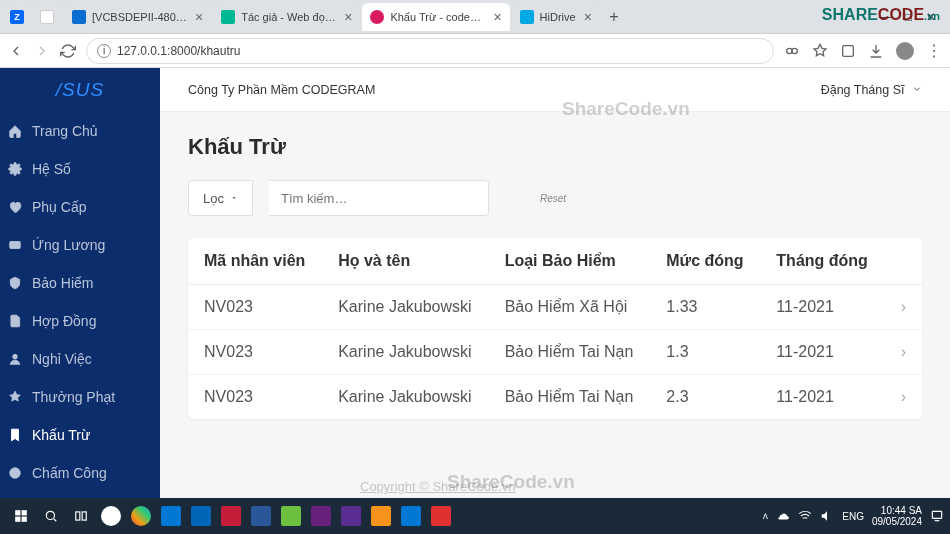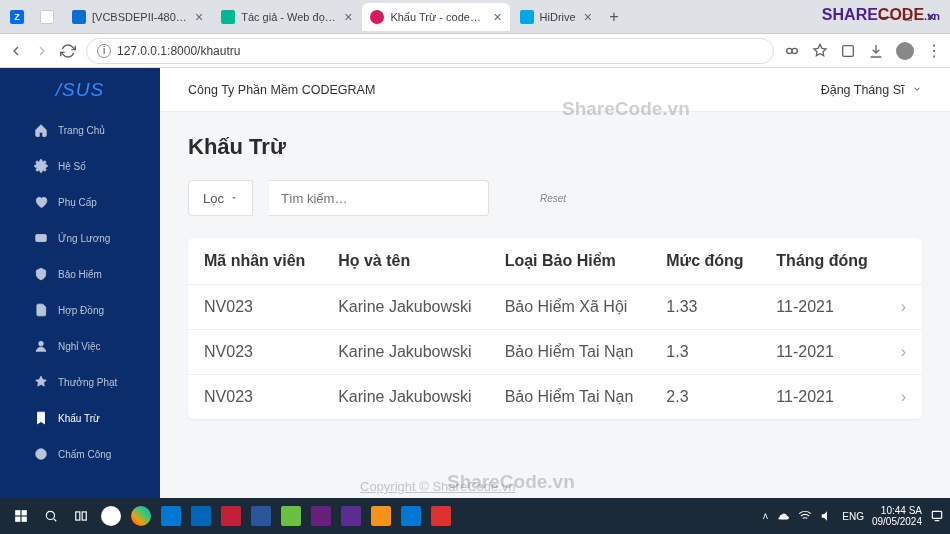--- a/index.html
+++ b/index.html
@@ -15,21 +15,21 @@
     .addr-bar{height:34px;background:#fff;display:flex;align-items:center;padding:0 8px;gap:10px;border-bottom:1px solid #ddd;}
     .nav-icon{width:16px;height:16px;color:#5f6368;cursor:pointer;}
     .url-box{flex:1;display:flex;align-items:center;background:#fff;border:1px solid #ddd;border-radius:15px;height:26px;padding:0 10px;font-size:12px;color:#3c4043;}
     .url-info{width:14px;height:14px;border:1px solid #888;border-radius:50%;display:flex;align-items:center;justify-content:center;font-size:10px;margin-right:6px;}
     .addr-actions{display:flex;gap:12px;align-items:center;}
     .addr-ico{width:16px;height:16px;cursor:pointer;}
     .app{display:flex;height:430px;}
     .sidebar{width:160px;background:#0c2d6b;color:#fff;display:flex;flex-direction:column;}
     .brand{height:44px;display:flex;align-items:center;justify-content:center;font-size:19px;font-weight:normal;color:#2e8cff;letter-spacing:1px;}
     .menu{flex:1;overflow:auto;}
-    .menu-item{display:flex;align-items:center;gap:10px;padding:11px 34px;font-size:10px;color:#b8c4d9;cursor:pointer;}
+    .menu-item{display:flex;align-items:center;gap:10px;padding:11px 8px;font-size:14px;color:#b8c4d9;cursor:pointer;}
     .menu-item.active{color:#fff;}
     .menu-icon{width:14px;height:14px;display:flex;align-items:center;justify-content:center;flex-shrink:0;}
     .main{flex:1;background:#f5f6f8;display:flex;flex-direction:column;}
     .topbar{height:44px;background:#fff;display:flex;align-items:center;padding:0 28px;border-bottom:1px solid #eee;font-size:12.5px;}
     .company{color:#333;}
     .user{margin-left:auto;color:#333;cursor:pointer;}
     .content{padding:22px 28px;flex:1;overflow:auto;}
     .page-title{font-size:22px;font-weight:700;color:#2b2b2b;margin-bottom:20px;}
     .filters{display:flex;align-items:center;gap:16px;margin-bottom:22px;}
     .filter-btn{background:#fff;border:1px solid #e0e0e0;border-radius:4px 0 0 4px;height:36px;padding:0 14px;font-size:13px;color:#555;display:flex;align-items:center;gap:6px;cursor:pointer;}
@@ -39,21 +39,21 @@
     table{width:100%;border-collapse:collapse;font-size:16px;}
     th{text-align:left;padding:14px 16px;font-weight:600;color:#333;border-bottom:1px solid #eee;}
     td{padding:13px 16px;border-bottom:1px solid #f0f0f0;color:#555;}
     tr:last-child td{border-bottom:none;}
     .row-chev{width:36px;text-align:center;color:#aaa;}
     .watermark{position:absolute;font-size:19px;color:rgba(120,120,120,0.35);font-weight:bold;pointer-events:none;}
     .wm1{top:98px;left:562px;}
     .wm2{bottom:41px;left:447px;}
     .wm-copy{position:absolute;bottom:40px;left:360px;font-size:13px;color:rgba(120,120,120,0.4);pointer-events:none;text-decoration:underline;}
     .sc-logo{position:absolute;top:6px;right:10px;font-size:16px;font-weight:bold;pointer-events:none;}
-    .sc-green{color:#4c1d95;text-align:right;}
+    .sc-green{color:#0f766e;text-align:right;}
     .sc-gray{color:#7f1d1d;}
     .taskbar{height:36px;background:#1b2a38;display:flex;align-items:center;padding:0 6px;color:#fff;position:relative;}
     .tb-item{width:30px;height:30px;display:flex;align-items:center;justify-content:center;font-size:13px;cursor:pointer;}
     .tb-app-icon{width:20px;height:20px;border-radius:2px;}
     .tray{margin-left:auto;display:flex;align-items:center;gap:8px;font-size:10px;}
     .tray-ico{width:14px;height:14px;}
     .clock{text-align:right;line-height:1.1;}
     svg{display:block;}
     .avatar{width:18px;height:18px;border-radius:50%;background:#888;}
   </style>

